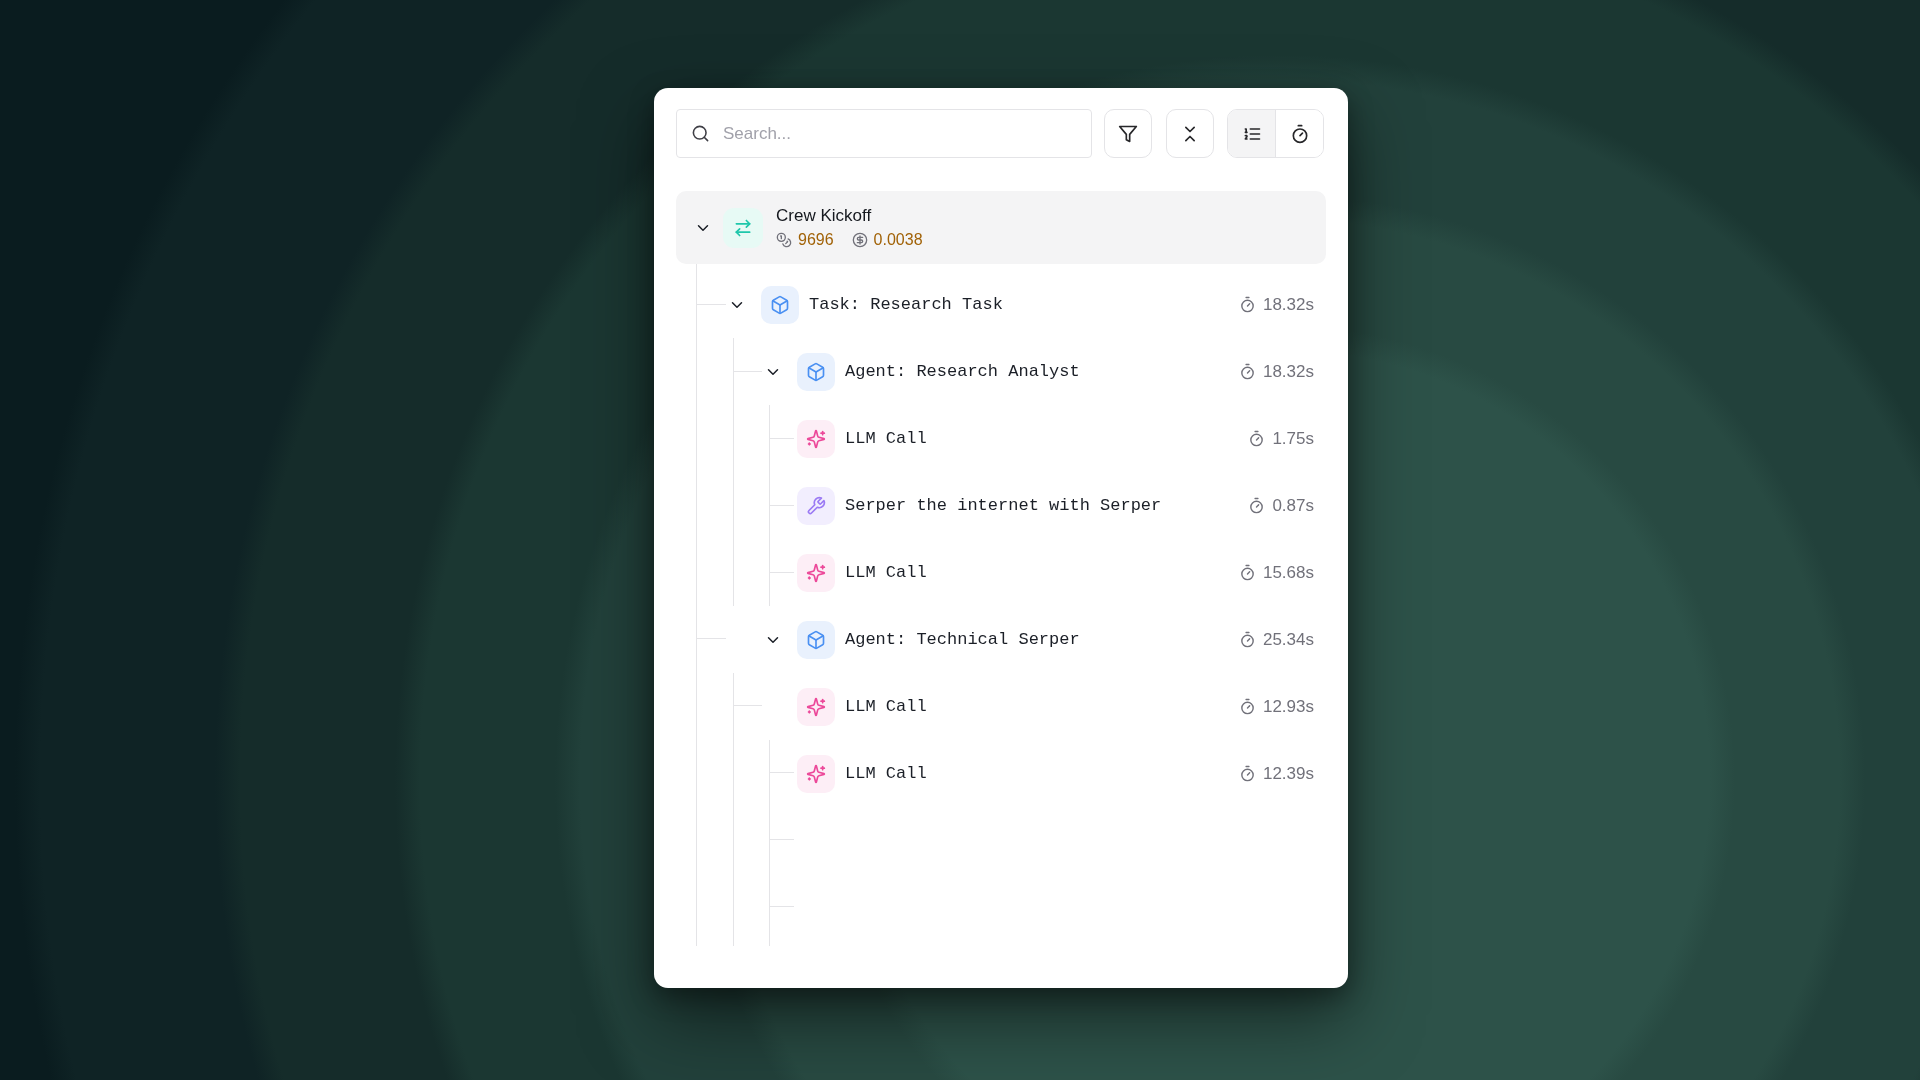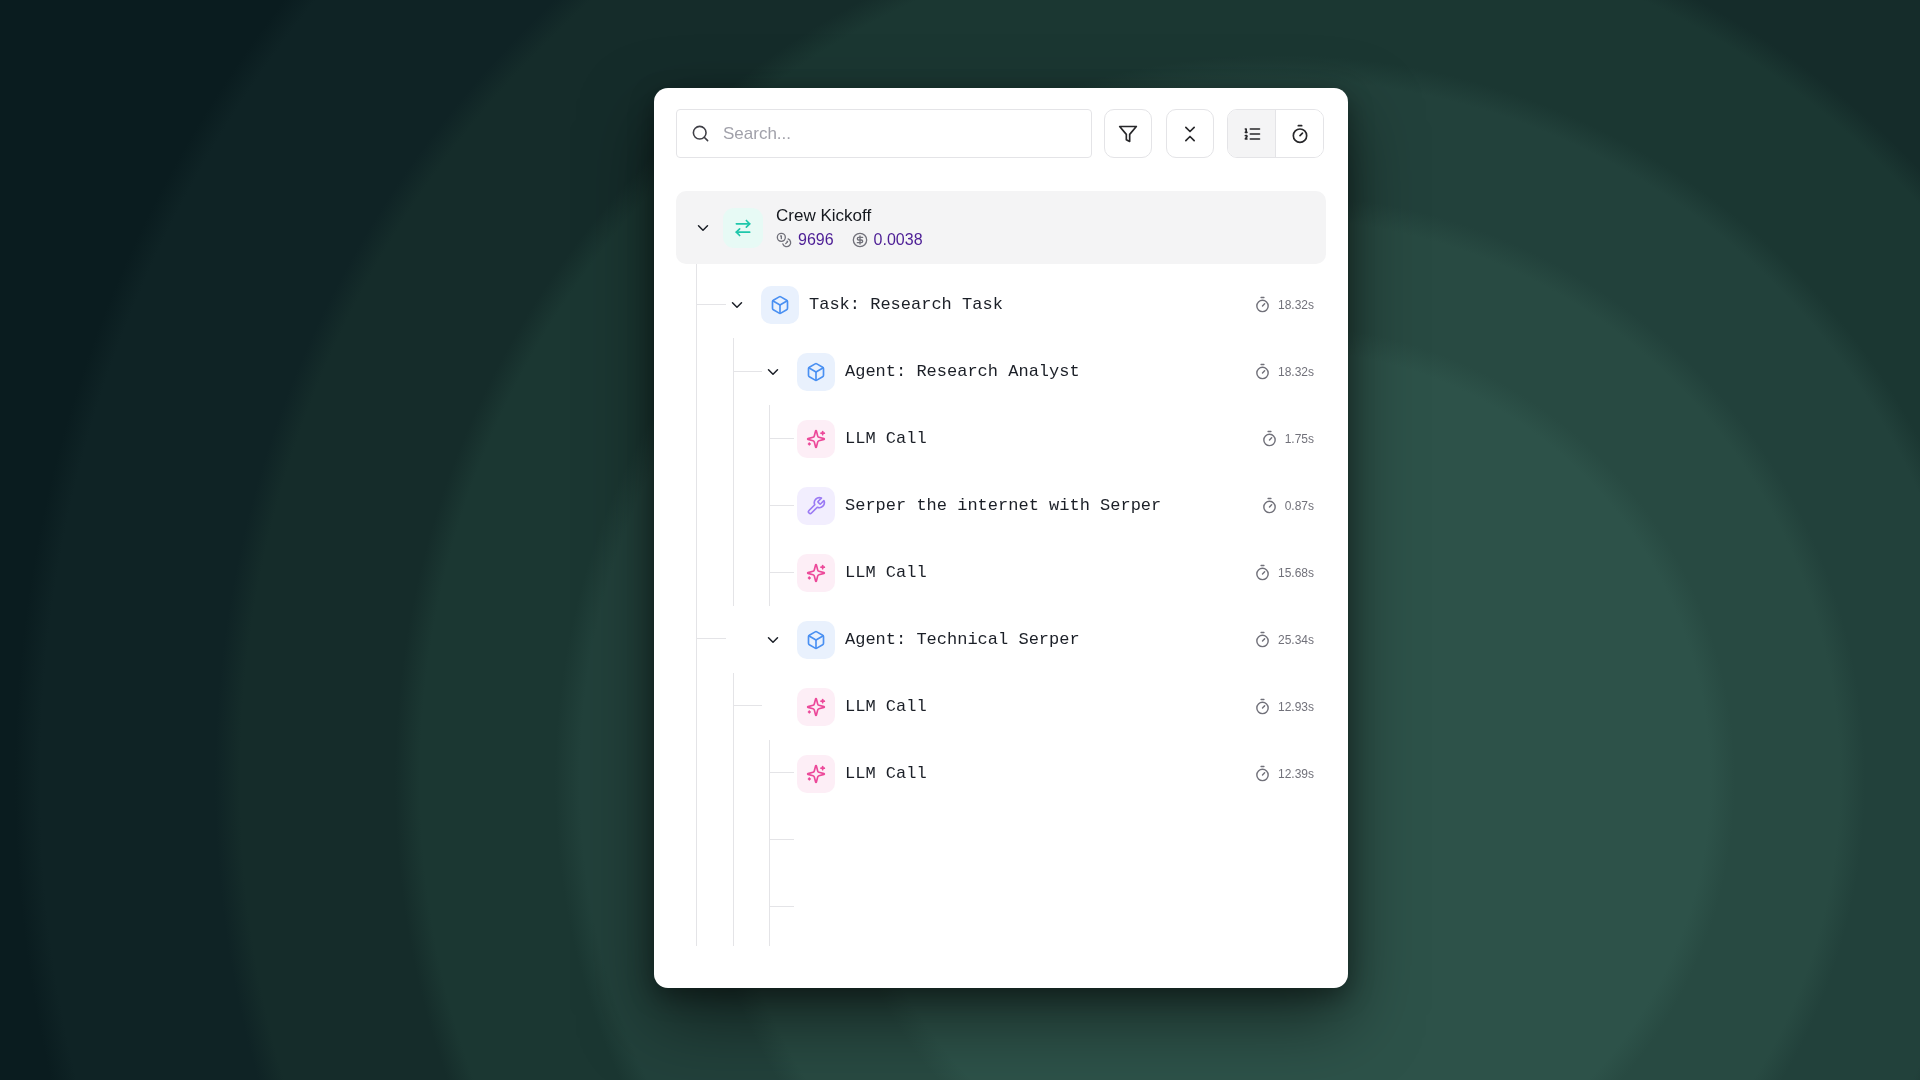--- a/index.html
+++ b/index.html
@@ -50,24 +50,24 @@
   .d3 .iconbox{margin-left:121px;}
   .root .chev{margin-left:18px;margin-right:11px;}
   .root .iconbox{width:40px;height:40px;margin-right:13px;border-radius:11px;}
   .teal{background:var(--teal-bg);} .teal svg{stroke:var(--teal);}
   .blue{background:var(--blue-bg);} .blue svg{stroke:var(--blue);}
   .pink{background:var(--pink-bg);} .pink svg{stroke:var(--pink);}
   .purple{background:var(--purple-bg);} .purple svg{stroke:var(--purple);}
   .label{font-size:17px;color:#1b1f27;font-family:Liberation Mono, monospace;}
   .roottitle{font-size:17px;font-weight:500;color:#15181e;}
   .badges{display:flex;align-items:center;gap:18px;margin-top:5px;}
-  .badge{display:flex;align-items:center;gap:6px;color:#4c1d95;font-size:16px;}
+  .badge{display:flex;align-items:center;gap:6px;color:#a16207;font-size:16px;}
   .badge svg{width:16px;height:16px;stroke:#71717a;}
   .dur{position:absolute;right:12px;display:flex;align-items:center;gap:7px;
-    color:#71717a;font-size:12px;}
+    color:#71717a;font-size:17px;}
   .dur svg{width:17px;height:17px;stroke:#71717a;flex:none;}
   .vline,.hline{position:absolute;background:#e4e4e7;}
   .vline{width:1px;} .hline{height:1px;}
   .symdefs{position:absolute;width:0;height:0;overflow:hidden;}
   svg.lu{fill:none;stroke-width:2;stroke-linecap:round;stroke-linejoin:round;}
 </style>
 </head>
 <body>
 
 <svg class="symdefs" aria-hidden="true">

